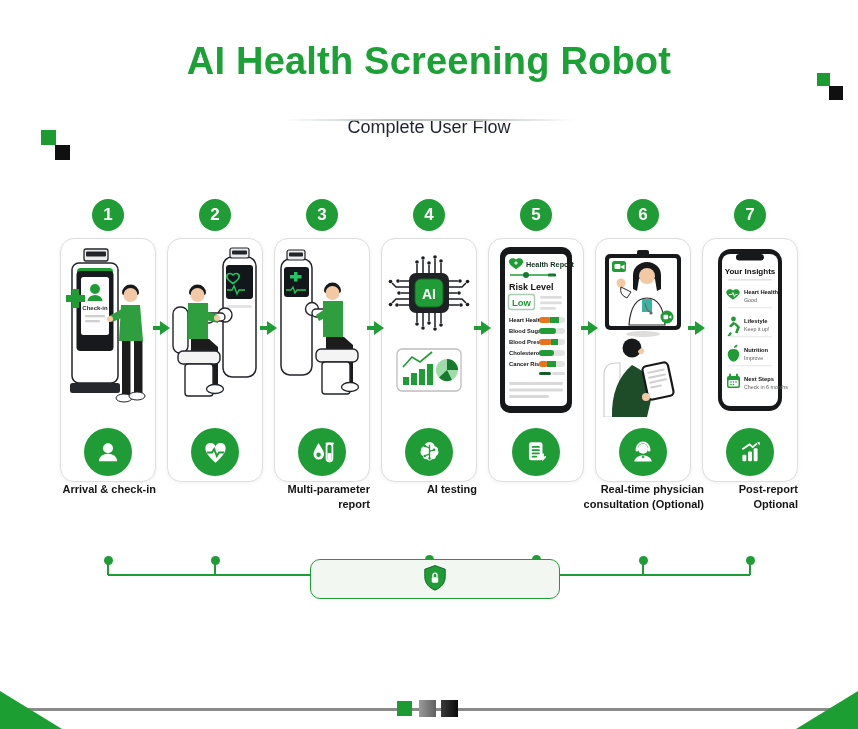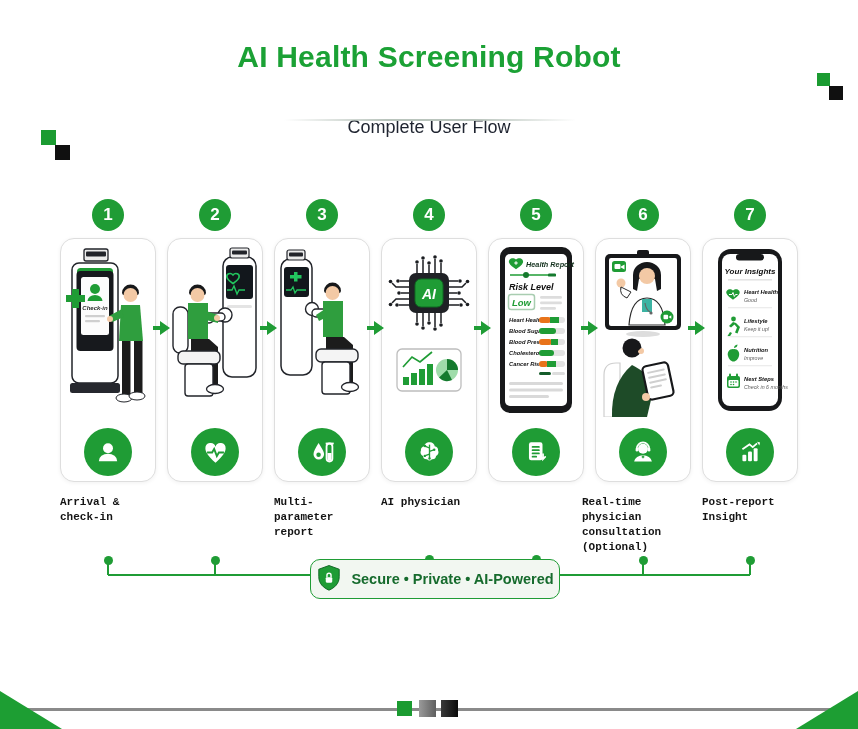--- a/index.html
+++ b/index.html
@@ -2,47 +2,47 @@
 <html><head>
 <meta charset="utf-8">
 <style>
   * { margin:0; padding:0; box-sizing:border-box; }
   body { background:#f2f2f2; font-family:"Liberation Sans", sans-serif; }
   svg { font-family:inherit; display:block; }
   .canvas { position:relative; width:858px; height:729px; background:#ffffff; overflow:hidden; margin:0 auto; }
 
   
   .title { position:absolute; top:40px; left:0; width:100%; text-align:center;
-           font-size:30px; font-weight:bold; color:#1BA135; letter-spacing:.2px; }
+           font-size:38px; font-weight:bold; color:#1BA135; letter-spacing:.2px; }
   .subtitle { position:absolute; top:89px; left:0; width:100%; text-align:center;
            font-size:18px; color:#1f2430;margin-top:28px; }
   .subtitle-rule { position:absolute; top:119px; left:284px; width:292px; height:2px;
            background:linear-gradient(to right, rgba(185,196,188,0), #b9c4bc 35%, #b9c4bc 65%, rgba(185,196,188,0)); }
 
   
   .sq { position:absolute; }
   .sq.green { background:#1b9b31; }
   .sq.black { background:#101010; }
   .sq.gray  { background:linear-gradient(to right,#9a9a9a,#5f5f5f); }
 
   
   .flow { position:absolute; left:60px; top:199px; display:flex; gap:11px; }
   .step-col { position:relative; width:96px; display:flex; flex-direction:column; align-items:center; }
   .badge { width:32px; height:32px; border-radius:50%; background:#1f9c35; color:#fff;
            display:flex; align-items:center; justify-content:center;
            font-size:17px; font-weight:bold; margin-bottom:7px; }
   .card { width:96px; height:244px; background:#fff; border:1px solid #dedede; border-radius:14px;
           box-shadow:0 1px 4px rgba(0,0,0,.06);
           display:flex; flex-direction:column; align-items:center; justify-content:space-between;
-          padding:6px 2px 5px;font-style:italic; }
+          padding:6px 2px 5px; }
   .illus { width:88px; height:172px; }
   .icon-circle { width:48px; height:48px; border-radius:50%; background:#1f9c35;
           display:flex; align-items:center; justify-content:center; flex:none; }
-  .step-label { margin-top:13px; width:96px; text-align:left; font-size:11px; font-weight:bold;
-          color:#141414; line-height:1.35;font-family:Liberation Mono, monospace; }
+  .step-label { width:96px; text-align:right; font-size:11px; font-weight:bold;
+          color:#141414; line-height:1.35; }
   .step-label.wide { width:122px; }
   .arrow { position:absolute; right:-14px; top:122px; width:17px; height:14px; z-index:3; }
 
   
   .conn { position:absolute; background:#1f9c35; }
   .conn-dot { position:absolute; width:9px; height:9px; border-radius:50%; background:#1f9c35; }
   .sec-pill { position:absolute; left:310px; top:559px; width:250px; height:40px;
           background:#f2f7f1; border:1.5px solid #1f9c35; border-radius:10px;
           display:flex; align-items:center; justify-content:center; gap:9px; z-index:2; }
   .sec-pill .sec-text { font-size:14.5px; font-weight:bold; color:#166B2D; }
@@ -258,21 +258,21 @@
             </g>
             <g fill="#1f9c35">
               <circle cx="8" cy="6.3" r="1.1"></circle>
                 <circle cx="16.2" cy="9.5" r="1.1"></circle>
                 <circle cx="7.8" cy="15" r="1.1"></circle>
                 <circle cx="12" cy="17.3" r="1.1"></circle>
             </g>
           </svg>
         </div>
       </div>
-      <div class="step-label">AI physician</div>
+      <div class="step-label">AI testing</div>
       <svg class="arrow" viewBox="0 0 17 14">
         <path d="M0 5 h8 v4 h-8 z M7 0 l10 7 -10 7 z" fill="#1f9c35"></path>
       </svg>
     </div>
 
     <div class="step-col">
       <div class="badge">5</div>
       <div class="card">
         <svg class="illus" viewBox="0 0 88 172">
           <rect x="8" y="2" width="72" height="166" rx="10" fill="#17181a"></rect>
@@ -440,21 +440,21 @@
         <div class="icon-circle">
           <svg width="26" height="26" viewBox="0 0 24 24">
             <rect x="5" y="14.5" width="3.6" height="6" rx="1" fill="#fff"></rect>
             <rect x="10.2" y="11.5" width="3.6" height="9" rx="1" fill="#fff"></rect>
             <rect x="15.4" y="8.5" width="3.6" height="12" rx="1" fill="#fff"></rect>
             <path d="M5 9.5 l6.5 -4.5 3 2.5 4 -3.5" fill="none" stroke="#fff" stroke-width="1.6"></path>
             <path d="M18.5 2.5 l2.8 .7 -.7 2.8 z" fill="#fff"></path>
           </svg>
         </div>
       </div>
-      <div class="step-label">Post-report Insight</div>
+      <div class="step-label">Post-report Optional</div>
     </div>
   </div>
 
   <div class="conn" style="left:108px; top:574px; width:202px; height:2px;"></div>
   <div class="conn" style="left:560px; top:574px; width:190px; height:2px;"></div>
   <div class="conn" style="left:107px; top:563px; width:2px; height:12px;"></div>
   <div class="conn" style="left:214px; top:563px; width:2px; height:12px;"></div>
   <div class="conn" style="left:642px; top:563px; width:2px; height:12px;"></div>
   <div class="conn" style="left:749px; top:563px; width:2px; height:12px;"></div>
   <div class="conn-dot" style="left:103.5px; top:556px;"></div>
@@ -463,21 +463,20 @@
   <div class="conn-dot" style="left:531.5px; top:555px;"></div>
   <div class="conn-dot" style="left:638.5px; top:556px;"></div>
   <div class="conn-dot" style="left:745.5px; top:556px;"></div>
 
   <div class="sec-pill">
     <svg width="26" height="30" viewBox="0 0 28 32">
       <path d="M14 1.5 l11 4 v8 c0 7.5 -5 12 -11 14.5 c-6 -2.5 -11 -7 -11 -14.5 v-8 z" fill="#1f9c35" stroke="#0d6320" stroke-width="1"></path>
       <rect x="10.5" y="14" width="7" height="6" rx="1.2" fill="#fff"></rect>
       <path d="M11.8 14 v-2 a2.2 2.2 0 0 1 4.4 0 v2" fill="none" stroke="#fff" stroke-width="1.5"></path>
     </svg>
-    <span class="sec-text">Secure • Private • AI-Powered</span>
   </div>
 
   <div class="footer-line"></div>
   <div class="sq green" style="left:397px; top:701px; width:15px; height:15px;"></div>
   <div class="sq gray" style="left:419px; top:700px; width:17px; height:17px;"></div>
   <div class="sq black" style="left:441px; top:700px; width:17px; height:17px; background:linear-gradient(to right,#3a3a3a,#0a0a0a);"></div>
   <div class="tri tri-left"></div>
   <div class="tri tri-right"></div>
 
 </div>

